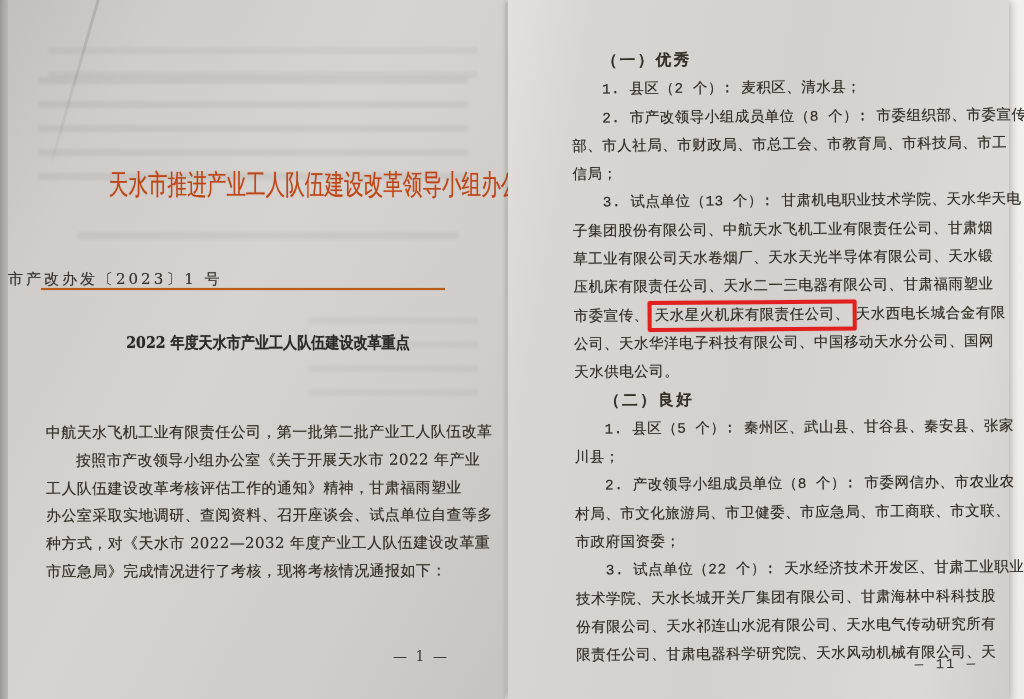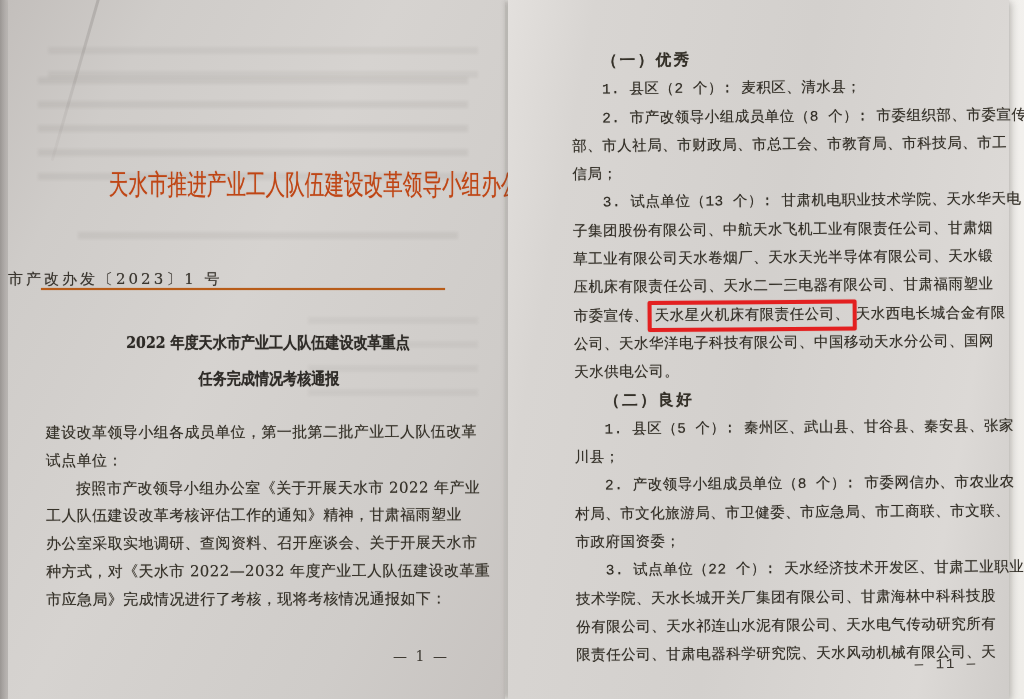--- a/index.html
+++ b/index.html
@@ -103,29 +103,27 @@
   <div class="inkhead">
     <span class="squeeze">天水市推进产业工人队伍建设改革领导小组办公室文件</span>
   </div>
 
   <div class="docnum">市产改办发〔2023〕1 号</div>
 
   <div class="redrule"></div>
 
   <div class="doctitle">
     <div><span class="squeeze">2022 年度天水市产业工人队伍建设改革重点</span></div>
-    <div><span class="squeeze">任务完成情况考核通报</span></div>
   </div>
 
   <div class="bodytext">
-    <div class="line">建设改革领导小组各成员单位，第一批第二批产业工人队伍改革</div>
-    <div class="line">试点单位：</div>
+    <div class="line">中航天水飞机工业有限责任公司，第一批第二批产业工人队伍改革</div>
     <div class="line ind">按照市产改领导小组办公室《关于开展天水市 2022 年产业</div>
     <div class="line">工人队伍建设改革考核评估工作的通知》精神，甘肃福雨塑业</div>
-    <div class="line">办公室采取实地调研、查阅资料、召开座谈会、关于开展天水市</div>
+    <div class="line">办公室采取实地调研、查阅资料、召开座谈会、试点单位自查等多</div>
     <div class="line">种方式，对《天水市 2022—2032 年度产业工人队伍建设改革重</div>
     <div class="line">市应急局》完成情况进行了考核，现将考核情况通报如下：</div>
   </div>
 
   <div class="pgnum-left">— 1 —</div>
 </div>
 
 <div class="page page-right">
   <div class="rcontent">
     <div class="line sec">（一）优秀</div>

